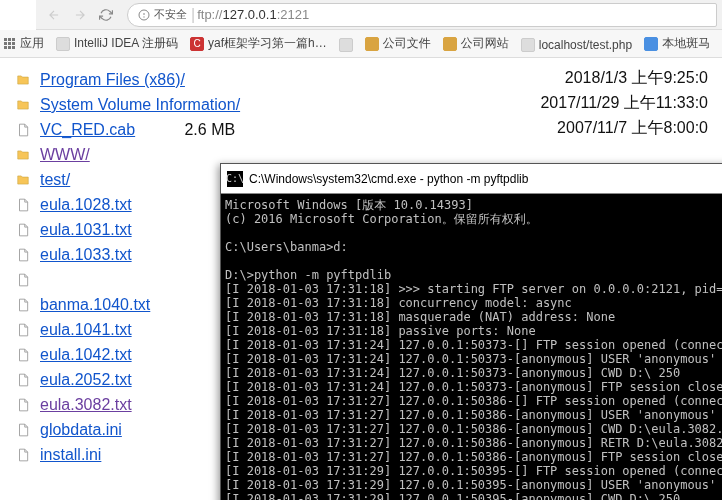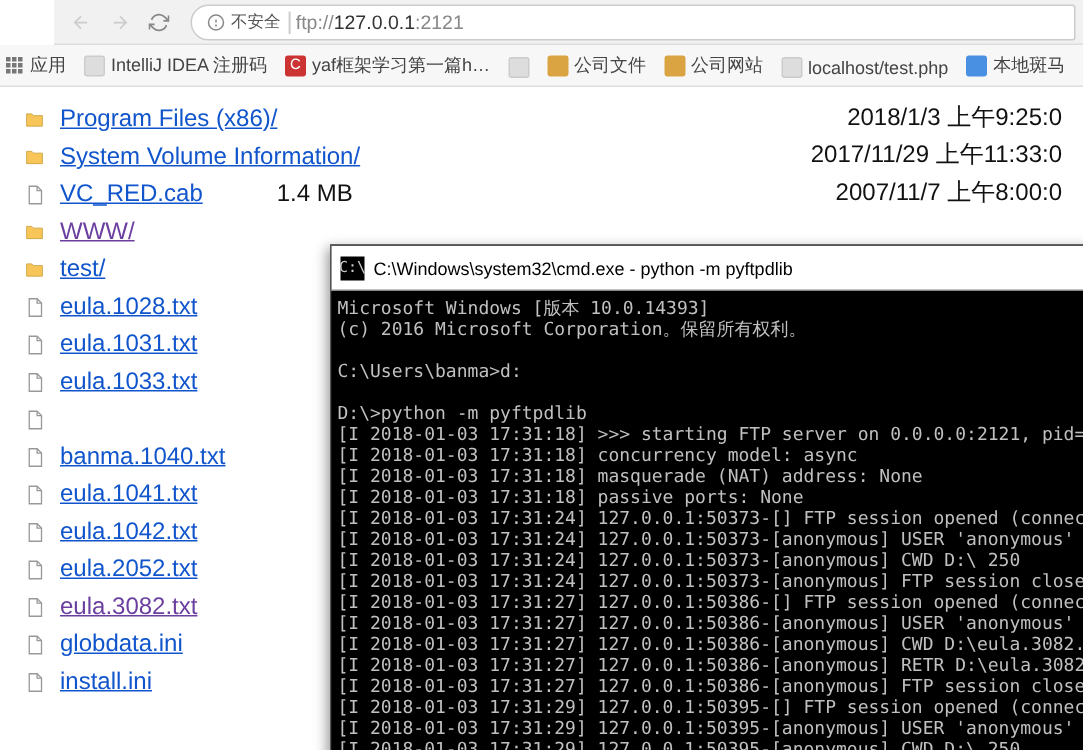--- a/index.html
+++ b/index.html
@@ -142,21 +142,21 @@
         <span class="date">2017/11/29 上午11:33:0</span>
       </div>
       <div class="row">
         <span class="ico">
           <svg class="file-svg" viewBox="0 0 24 24">
             <path fill="#fff" stroke="#999" stroke-width="1.5" d="M6 2h9l5 5v15H6z"></path>
             <path fill="none" stroke="#999" stroke-width="1.5" d="M15 2v5h5"></path>
           </svg>
         </span>
         <a class="link">VC_RED.cab</a>
-        <span class="size">1.4 MB</span>
+        <span class="size">2.6 MB</span>
         <span class="date">2007/11/7 上午8:00:0</span>
       </div>
       <div class="row">
         <span class="ico">
           <svg class="folder-svg" viewBox="0 0 24 24">
             <path fill="#f7c558" stroke="#caa33f" stroke-width="1" d="M3 5h6l2 2h10v12H3z"></path>
           </svg>
         </span>
         <a class="link visited">WWW/</a>
         <span class="size"></span>

